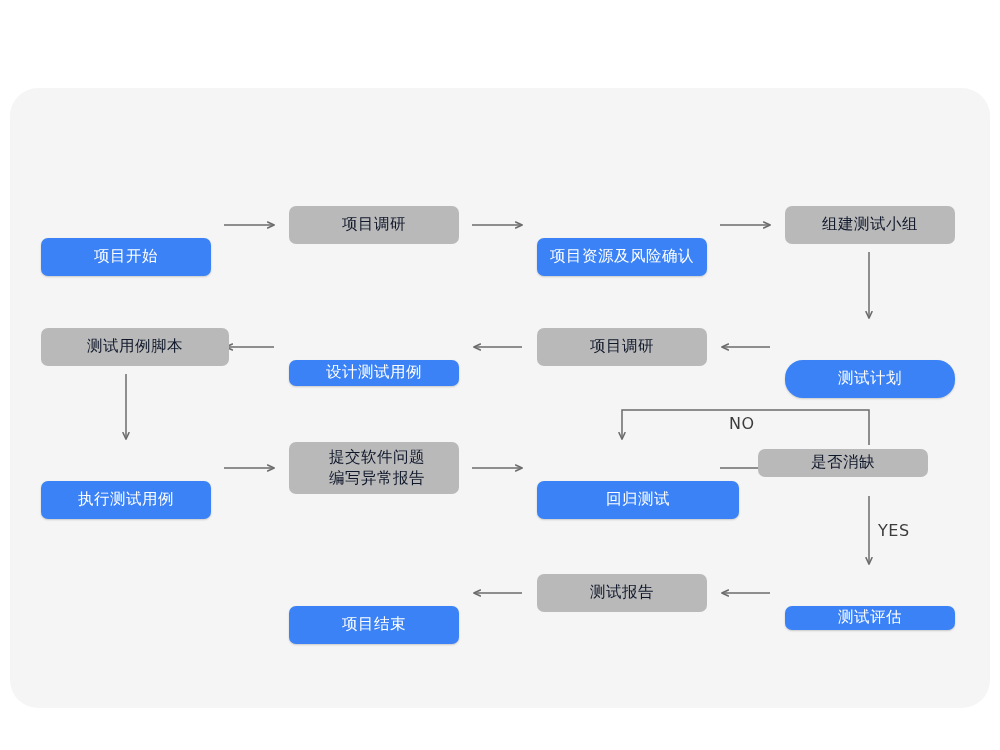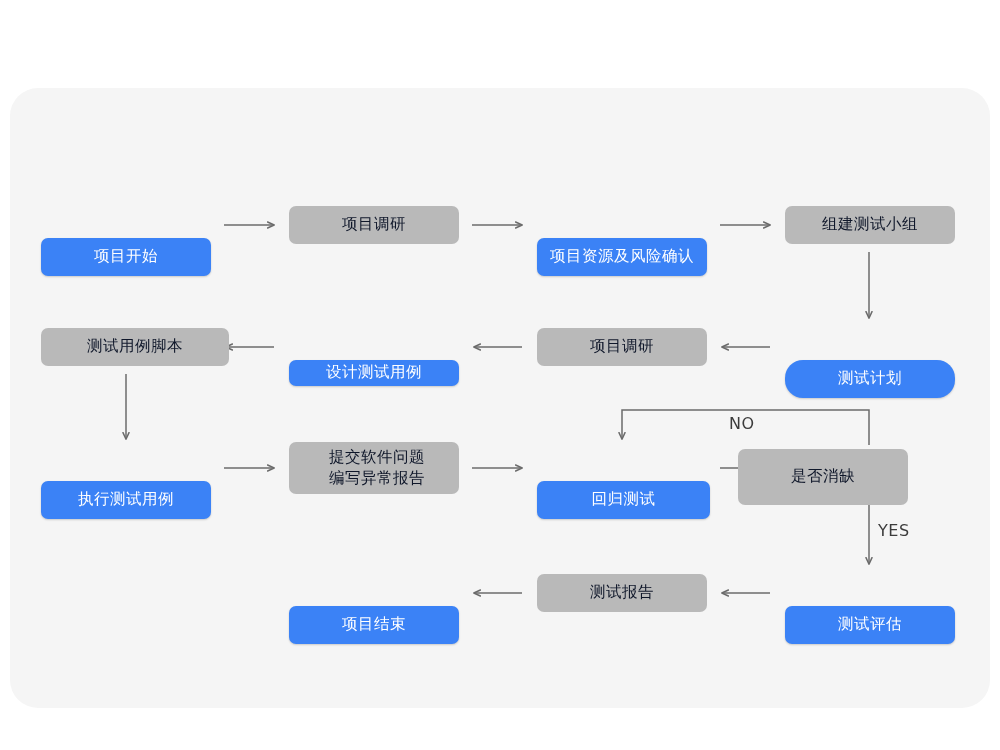--- a/index.html
+++ b/index.html
@@ -179,29 +179,29 @@
       <div class="node purple" style="left: 785px; top: 328px; width: 170px; height: 38px; border-radius: 18px;">
         <span class="label">测试计划</span>
       </div>
       <div class="node purple" style="left: 41px; top: 449px; width: 170px; height: 38px;">
         <span class="label">执行测试用例</span>
       </div>
       <div class="node gray" style="left: 289px; top: 442px; width: 170px; height: 52px; padding-left: 12px;">
         <span class="label">提交软件问题
 编写异常报告</span>
       </div>
-      <div class="node purple" style="left: 537px; top: 449px; width: 173px; height: 38px;">
+      <div class="node purple" style="left: 537px; top: 449px; width: 202px; height: 38px;">
         <span class="label">回归测试</span>
       </div>
-      <div class="node gray" style="left: 738px; top: 449px; width: 170px; height: 56px;">
+      <div class="node gray" style="left: 758px; top: 449px; width: 170px; height: 28px;">
         <span class="label">是否消缺</span>
       </div>
       <div class="node purple" style="left: 289px; top: 574px; width: 170px; height: 38px;">
         <span class="label">项目结束</span>
       </div>
       <div class="node gray" style="left: 537px; top: 574px; width: 170px; height: 38px;">
         <span class="label">测试报告</span>
       </div>
-      <div class="node purple" style="left: 785px; top: 574px; width: 170px; height: 38px;">
+      <div class="node purple" style="left: 785px; top: 574px; width: 170px; height: 24px;">
         <span class="label">测试评估</span>
       </div>
     </div>
 </div>
 
 </body></html>

